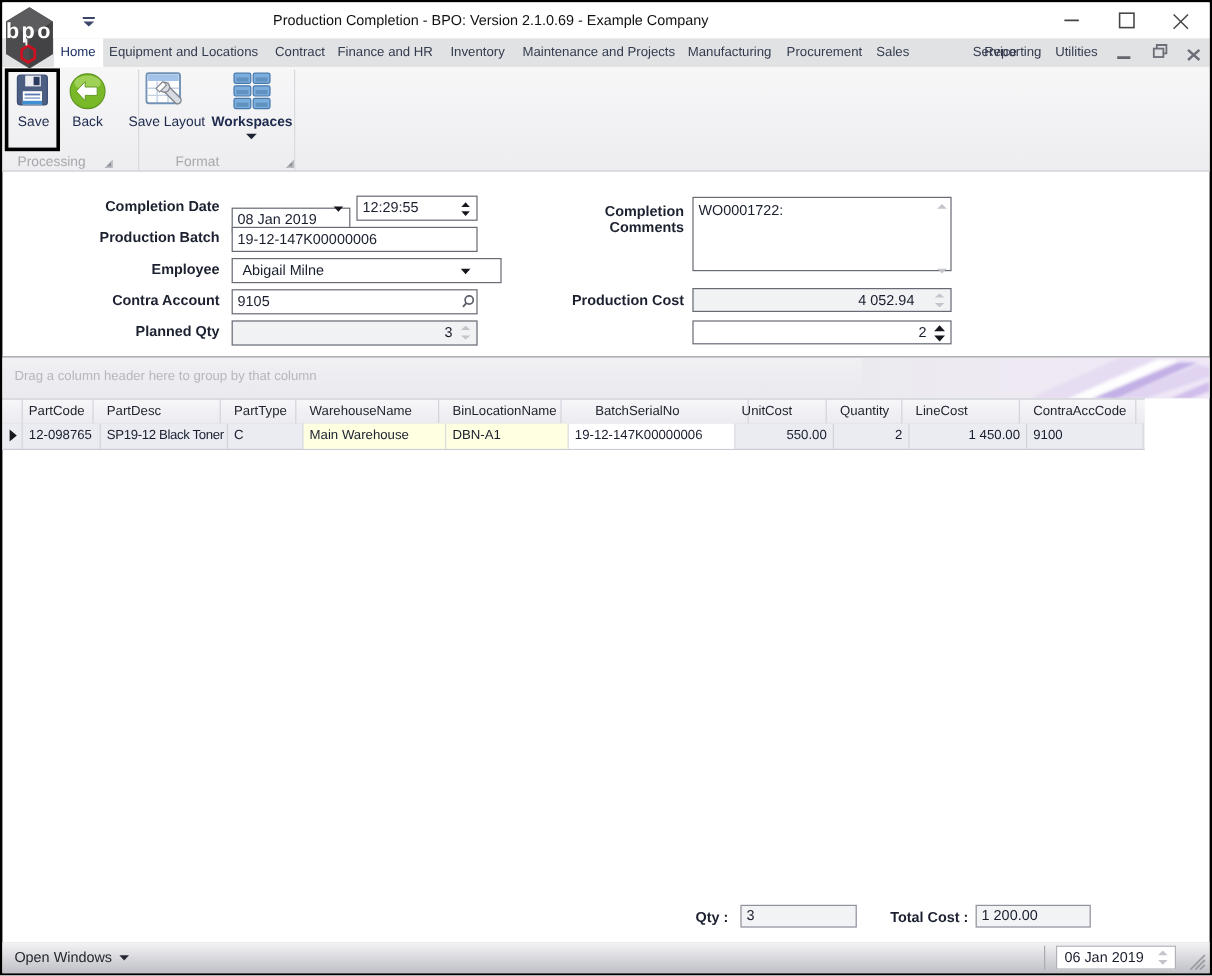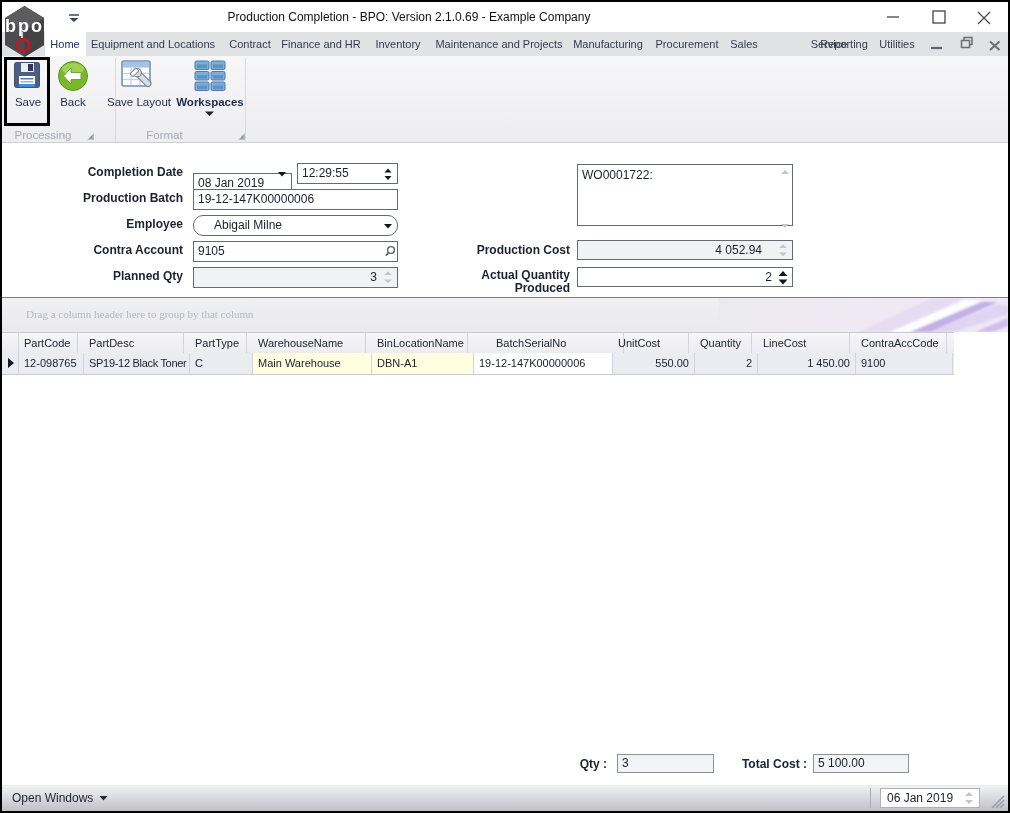--- a/index.html
+++ b/index.html
@@ -25,21 +25,21 @@
   .btntext { position:absolute; top:40px; font-size:11.5px; color:#1d2a4d; text-align:center; }
 
   
   .flabel { position:absolute; font-size:12px; font-weight:bold; color:#1c2130; text-align:right; line-height:13px; }
   .field { position:absolute; border:1px solid #666a73; background:#fff; font-size:12px; color:#1a1f2e; }
   .fdisabled { background:#f1f2f4; }
 
   
   #gridtop { position:absolute; left:0; top:295px; width:1006px; height:1px; background:#7a7d85; }
   #grouppanel { position:absolute; left:0; top:296px; width:1006px; height:34px; background:linear-gradient(#f1f1f4,#e9e9ee); overflow:hidden; }
-  #gptext { position:absolute; left:24px; top:10px; font-size:11px; color:#b5b7bc;font-family:Liberation Serif, serif; }
+  #gptext { position:absolute; left:10px; top:10px; font-size:11px; color:#b5b7bc; }
   #ghead { position:absolute; left:0; top:330px; width:952px; height:22px; background:linear-gradient(#f7f7fa,#ebebf0); border-top:1px solid #c6c8d0; border-bottom:1px solid #c6c8d0; }
   .hcell { position:absolute; top:0; height:20px; line-height:20px; font-size:11px; color:#22252f; padding-left:5px; border-right:1px solid #d2d4db; white-space:nowrap; overflow:hidden; }
   #grow { position:absolute; left:0; top:351px; width:952px; height:22px; background:#eaecf2; border-bottom:1px solid #caccd3; }
   .rcell { position:absolute; top:0; height:21px; line-height:21px; font-size:11px; color:#1a1f2e; padding:0 5px; border-right:1px solid #d2d4db; white-space:nowrap; overflow:hidden; }
 
   
   .footlabel { position:absolute; font-size:12px; font-weight:bold; color:#1c2130; }
   .footfield { position:absolute; border:1px solid #8f929b; background:#f2f3f5; font-size:12px; color:#1a1f2e; }
 
   
@@ -186,37 +186,37 @@
   <div class="field" style="left:191px;top:161px;width:99px;height:21px;line-height:19px;padding-left:4px;margin-top:10px;">08 Jan 2019</div>
   <svg class="abs" style="left:272px;top:161px" width="16" height="21">
       <path d="M4 9 L8 13.5 L12 9 Z" fill="#14161c"></path>
     </svg>
   <div class="field" style="left:295px;top:161px;width:101px;height:21px;line-height:19px;padding-left:4px;">12:29:55</div>
   <svg class="abs" style="left:378px;top:161px" width="16" height="21">
       <path d="M4.5 9.5 L8 5.5 L11.5 9.5 Z" fill="#14161c"></path>
       <path d="M4.5 13 L8 17 L11.5 13 Z" fill="#14161c"></path>
     </svg>
   <div class="field" style="left:191px;top:187px;width:205px;height:21px;line-height:19px;padding-left:4px;">19-12-147K00000006</div>
-  <div class="field" style="left:191px;top:213px;width:205px;height:21px;line-height:19px;padding-left:20px;border-radius:10px;">Abigail Milne</div>
+  <div class="field" style="left:191px;top:213px;width:225px;height:21px;line-height:19px;padding-left:8px;">Abigail Milne</div>
   <svg class="abs" style="left:378px;top:213px" width="16" height="21">
       <path d="M4 9 L8 13.5 L12 9 Z" fill="#14161c"></path>
     </svg>
   <div class="field" style="left:191px;top:239px;width:205px;height:21px;line-height:19px;padding-left:4px;">9105</div>
   <svg class="abs" style="left:378px;top:239px" width="16" height="21">
       <circle cx="11" cy="9" r="3.4" fill="none" stroke="#5a5e66" stroke-width="1.4"></circle>
       <line x1="8.6" y1="11.6" x2="5.8" y2="14.8" stroke="#5a5e66" stroke-width="1.6"></line>
     </svg>
   <div class="field fdisabled" style="left:191px;top:265px;width:205px;height:21px;line-height:19px;padding-right:20px;text-align:right;">3</div>
   <svg class="abs" style="left:378px;top:265px" width="16" height="21">
       <path d="M4 8 L8 4.5 L12 8 Z" fill="#c3c5cb"></path>
       <path d="M4 12.5 L8 16 L12 12.5 Z" fill="#c3c5cb"></path>
     </svg>
 
+  <div class="flabel" style="left:428px;top:168px;width:140px;">Completion<br>Comments</div>
   <div class="flabel" style="left:428px;top:242px;width:140px;">Production Cost</div>
-  <div class="flabel" style="left:428px;top:267px;width:140px;">Actual Quantity<br>Produced</div>
 
   <div class="field" style="left:575px;top:162px;width:216px;height:62px;padding:3px 4px;">WO0001722:</div>
   <svg class="abs" style="left:777px;top:165px" width="12" height="64">
       <path d="M2 7 L6 3 L10 7 Z" fill="#c3c5cb"></path>
       <path d="M2 57 L6 61 L10 57 Z" fill="#c3c5cb"></path>
     </svg>
   <div class="field fdisabled" style="left:575px;top:238px;width:216px;height:20px;line-height:18px;padding-right:30px;text-align:right;">4 052.94</div>
   <svg class="abs" style="left:773px;top:238px" width="16" height="21">
       <path d="M4 8 L8 4.5 L12 8 Z" fill="#c3c5cb"></path>
       <path d="M4 12.5 L8 16 L12 12.5 Z" fill="#c3c5cb"></path>
@@ -276,21 +276,21 @@
     <div class="rcell" style="left:472px;width:139px;background:#fff;">19-12-147K00000006</div>
     <div class="rcell" style="left:611px;width:82px;text-align:right;">550.00</div>
     <div class="rcell" style="left:693px;width:63px;text-align:right;">2</div>
     <div class="rcell" style="left:756px;width:98px;text-align:right;">1 450.00</div>
     <div class="rcell" style="left:854px;width:97px;">9100</div>
   </div>
 
   <div class="footlabel" style="left:563px;top:755px;width:42px;text-align:right;">Qty :</div>
   <div class="footfield" style="left:615px;top:752px;width:97px;height:19px;line-height:17px;padding-left:4px;">3</div>
   <div class="footlabel" style="left:715px;top:755px;width:90px;text-align:right;">Total Cost :</div>
-  <div class="footfield" style="left:811px;top:752px;width:96px;height:19px;line-height:17px;padding-left:4px;">5 100.00</div>
+  <div class="footfield" style="left:811px;top:752px;width:96px;height:19px;line-height:17px;padding-left:4px;">1 200.00</div>
 
   <div id="statusbar">
     <div class="abs" style="left:10px;top:5px;font-size:12px;color:#23272f;">Open Windows</div>
     <svg class="abs" style="left:96px;top:8px" width="12" height="10">
         <path d="M1.5 2 L5.5 6.5 L9.5 2 Z" fill="#23272f"></path>
       </svg>
     <div class="abs" style="left:868px;top:2px;width:1px;height:20px;background:#a9abb0;"></div>
     <div class="abs" style="left:878px;top:2px;width:100px;height:20px;background:#fff;border:1px solid #b0b2b8;font-size:12px;line-height:18px;padding-left:6px;color:#1a1f2e;">06 Jan 2019</div>
     <svg class="abs" style="left:958px;top:2px" width="18" height="20">
         <path d="M5 8 L9 4 L13 8 Z" fill="#c3c5cb"></path>

